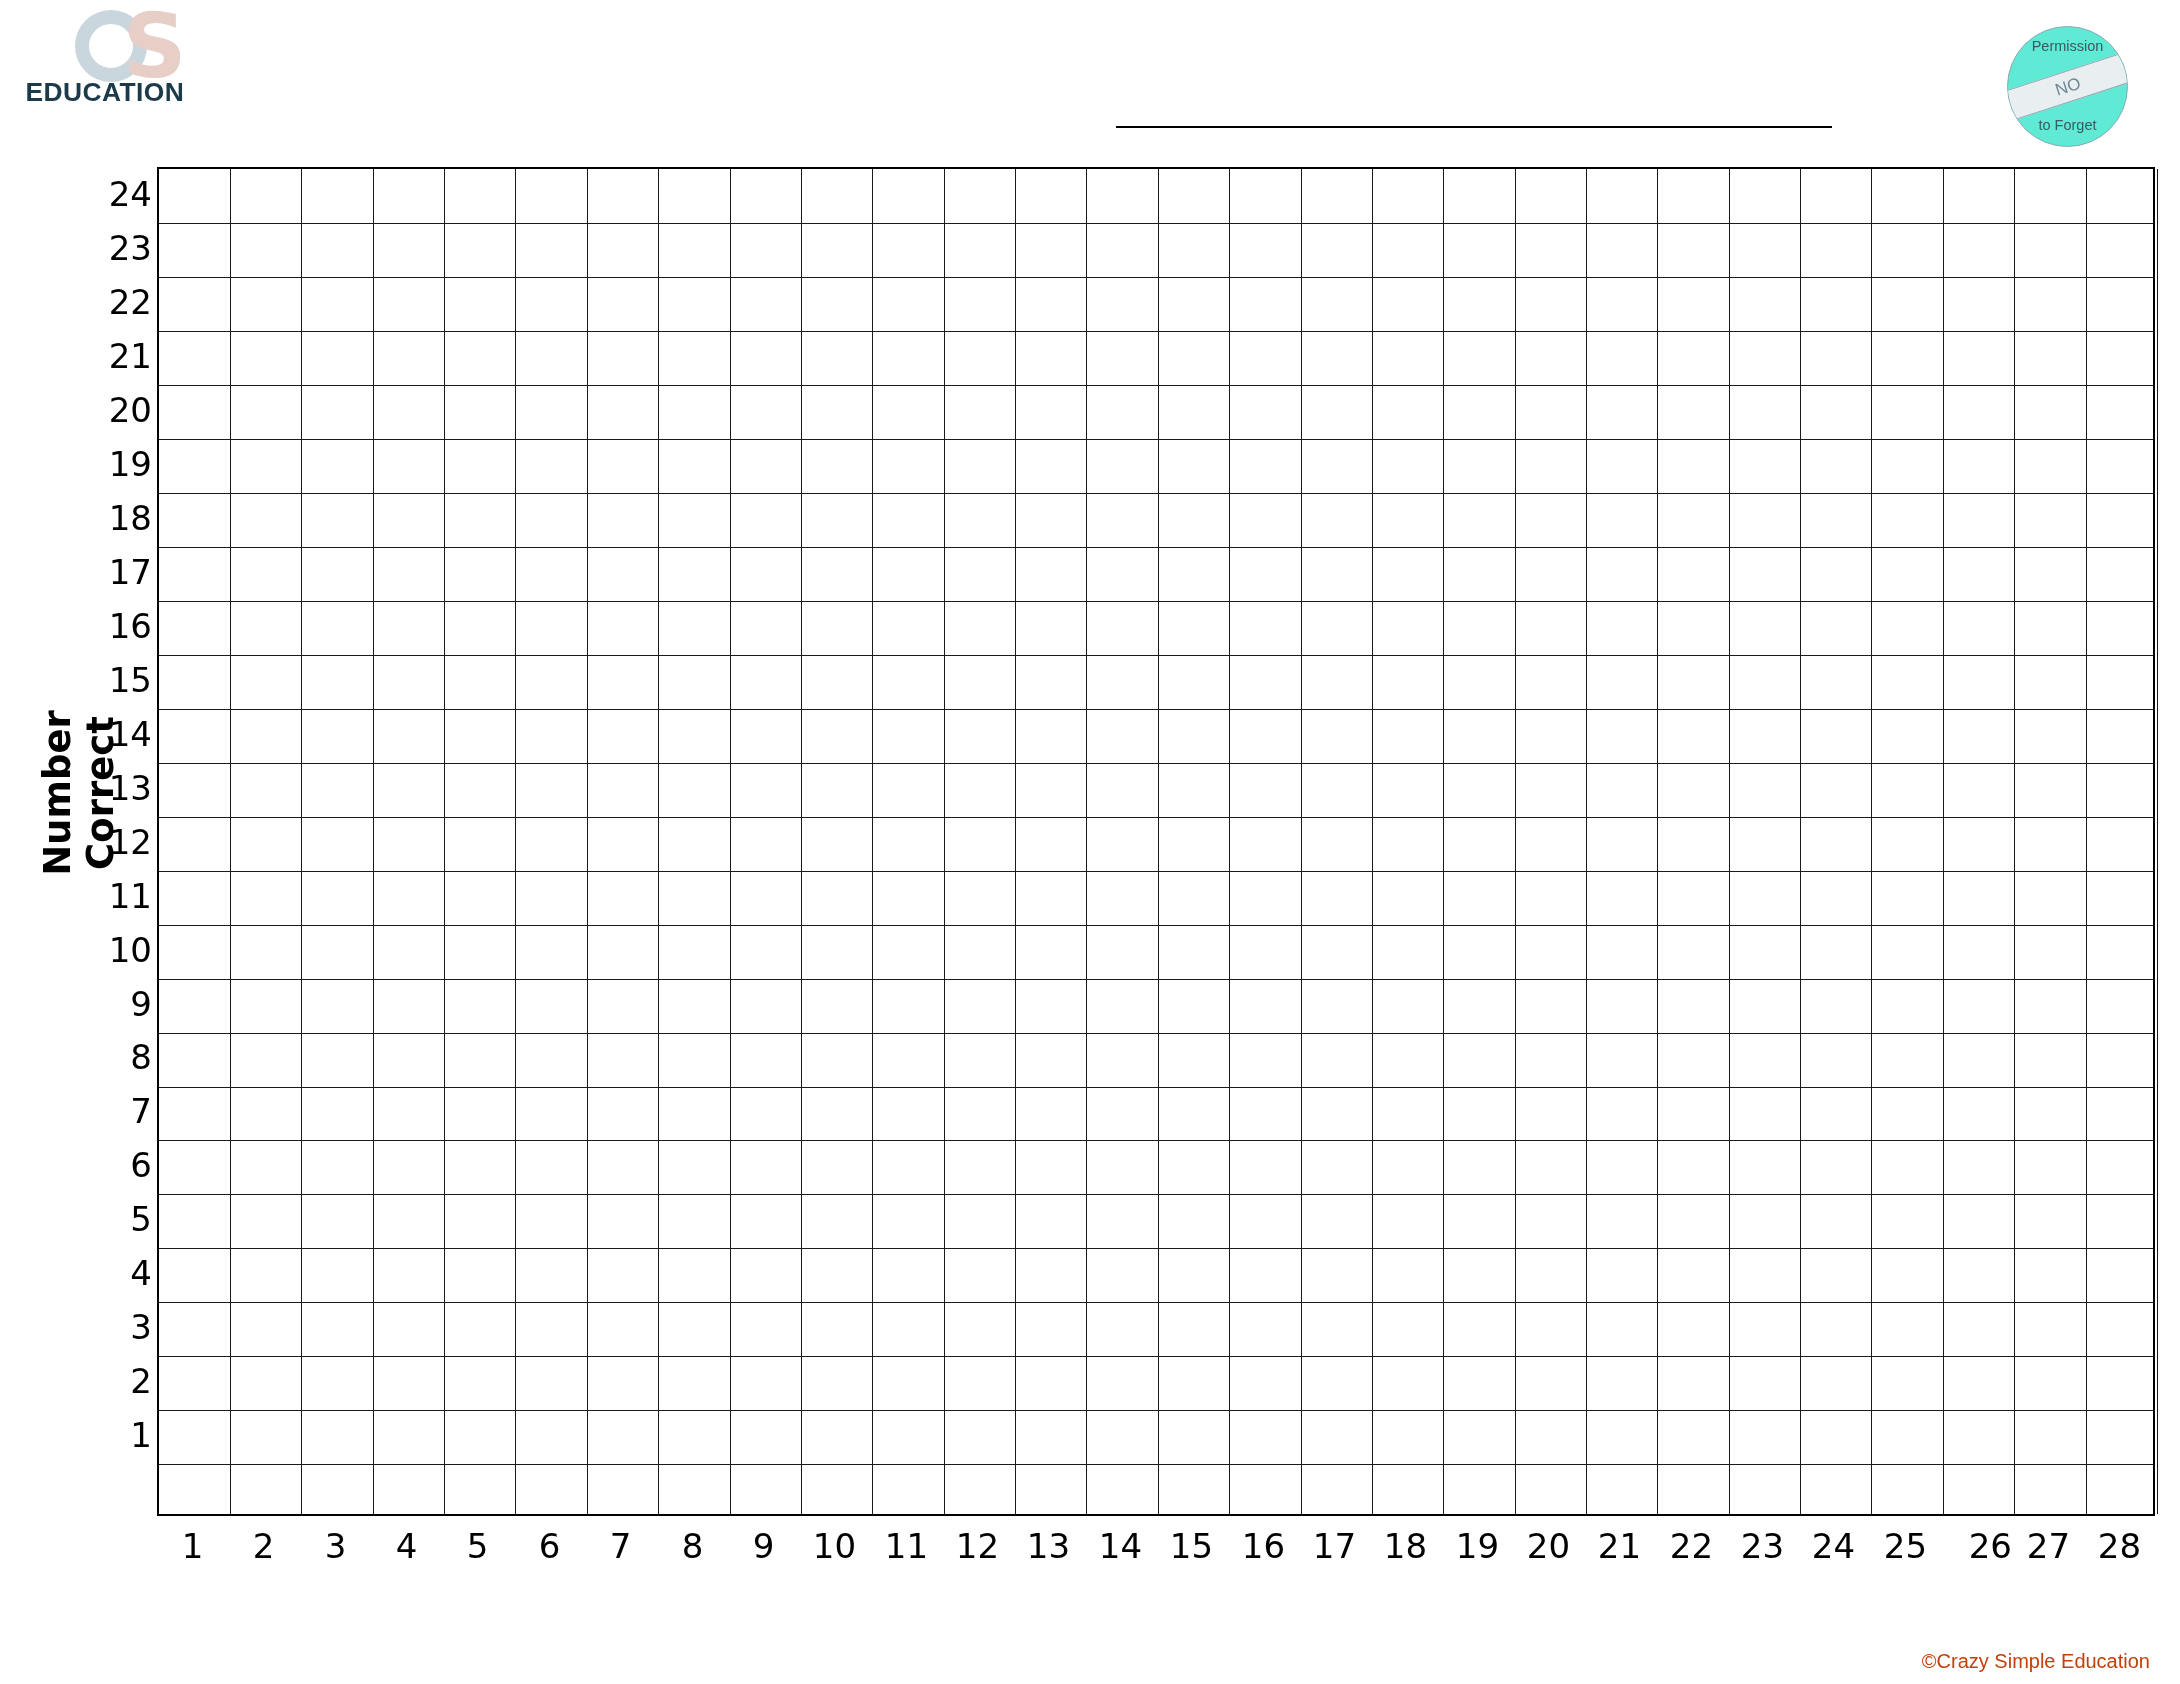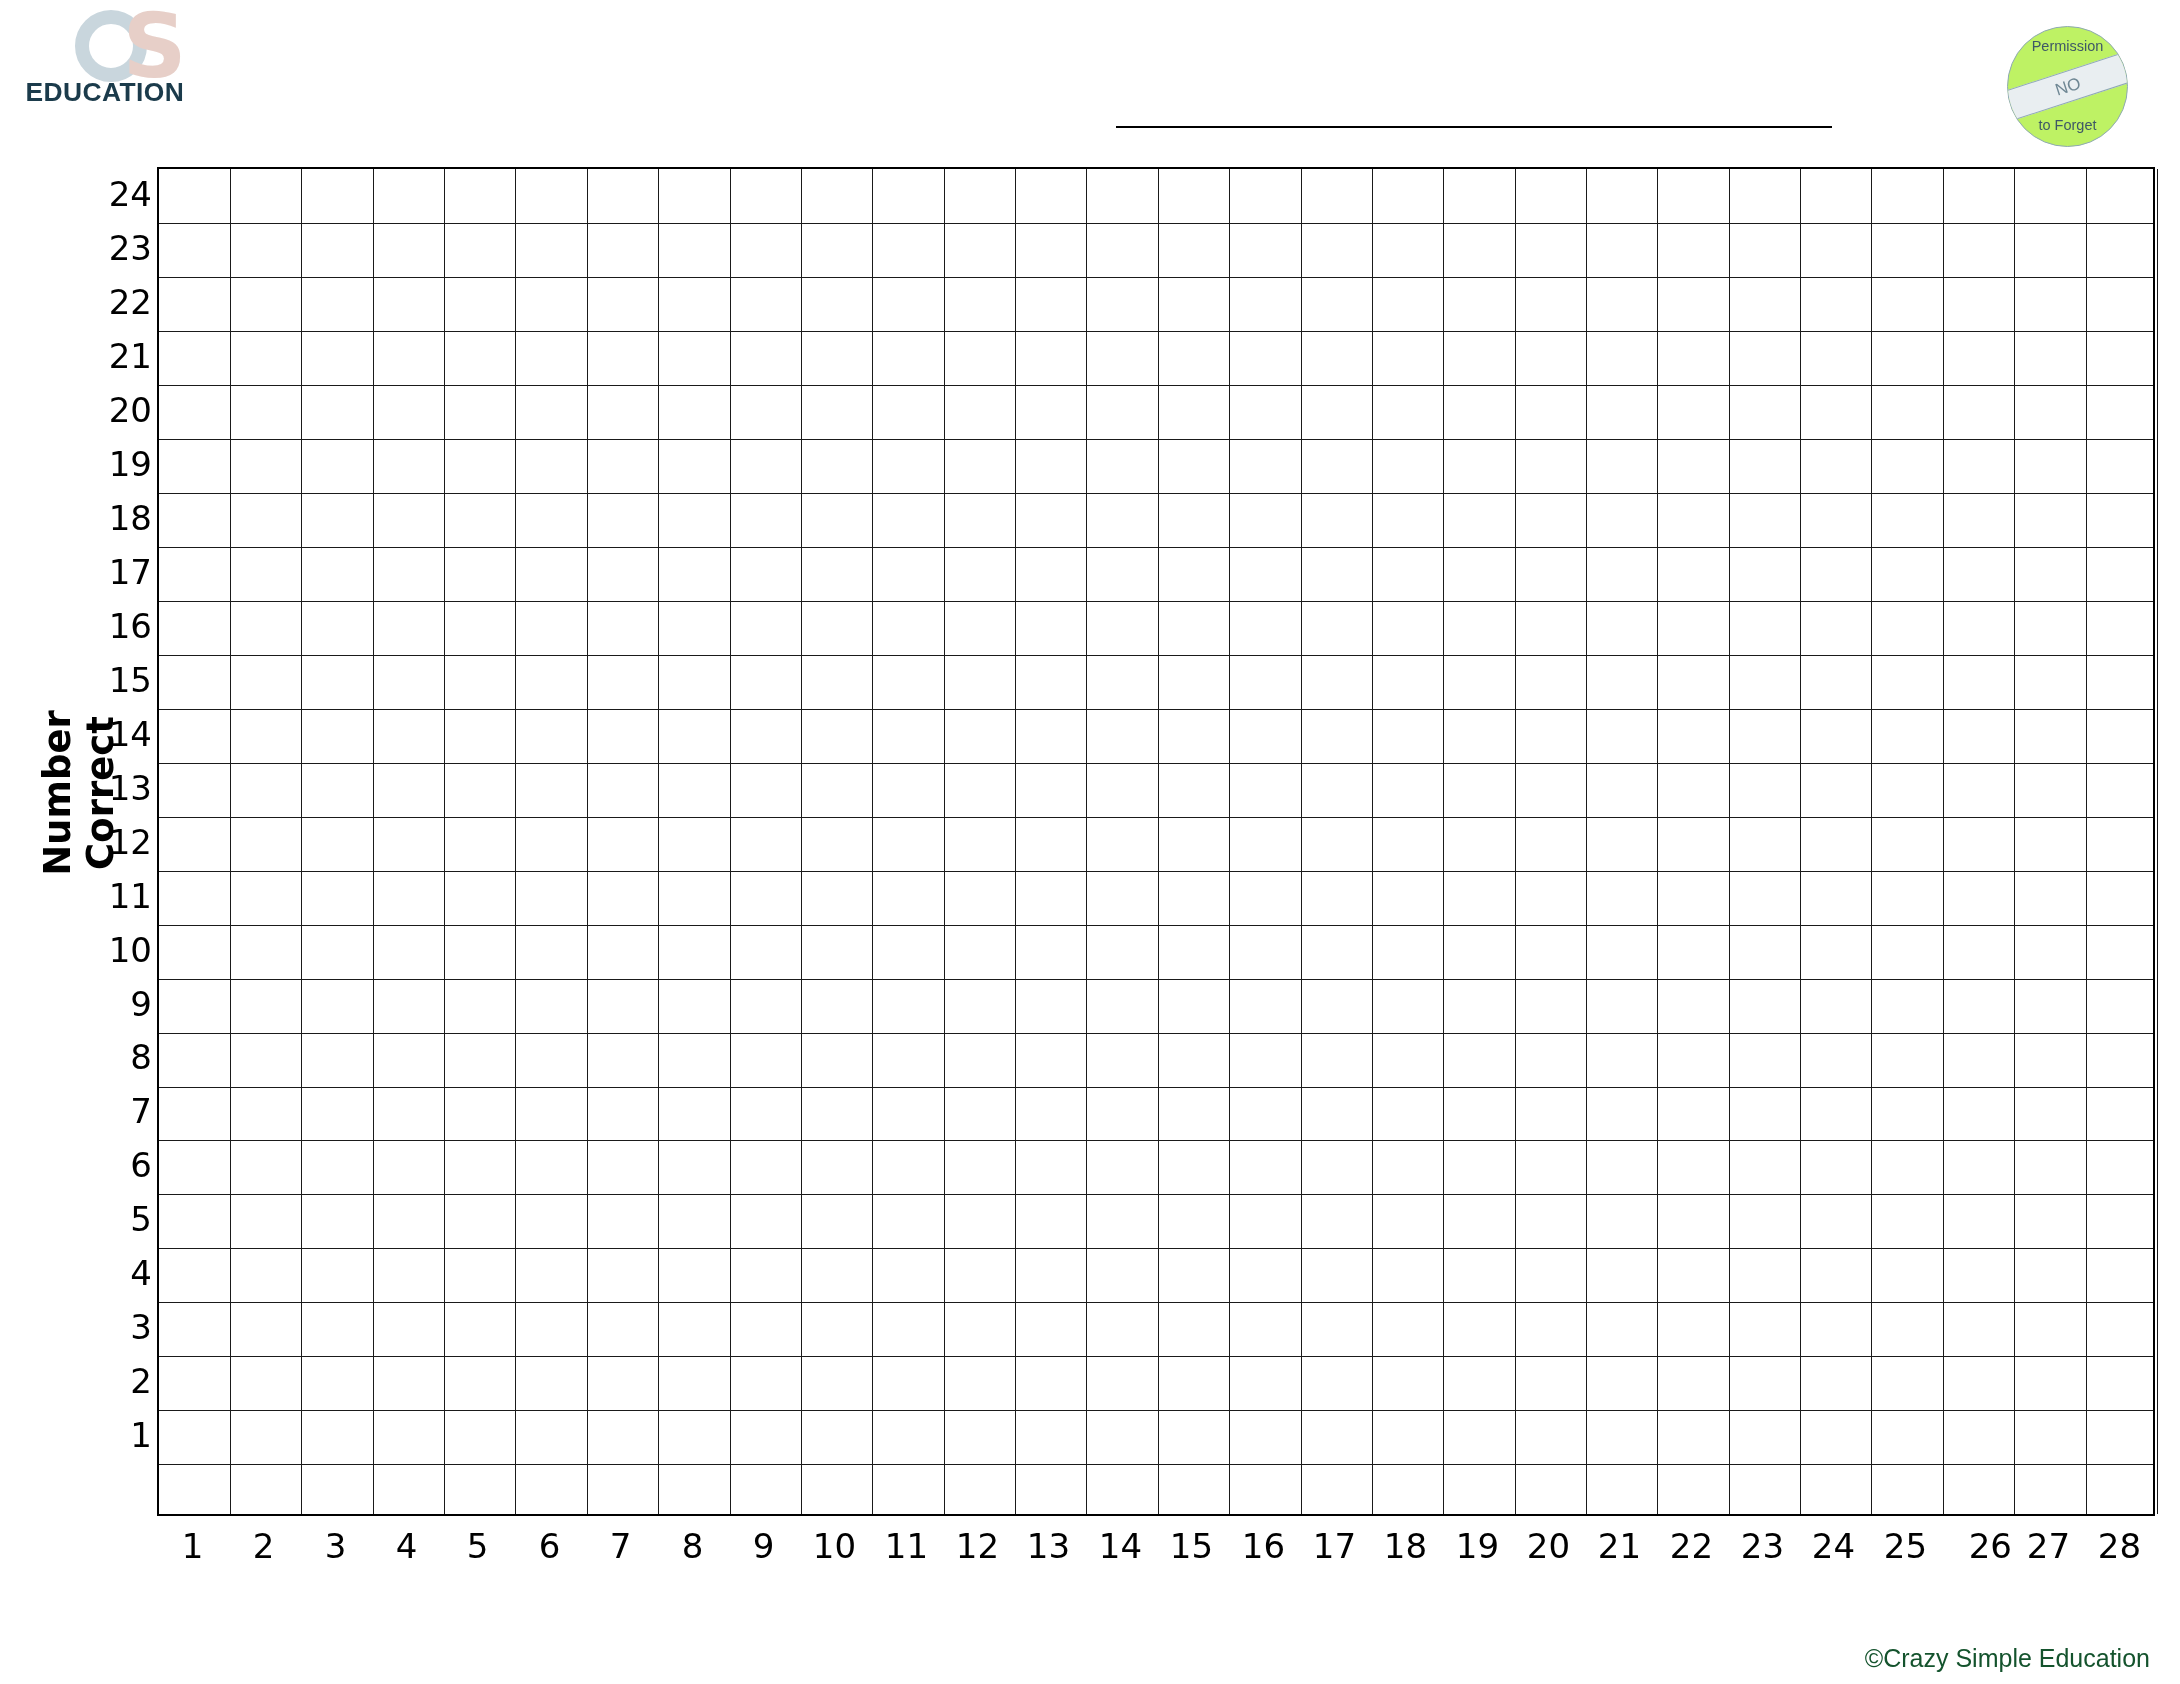--- a/index.html
+++ b/index.html
@@ -91,21 +91,21 @@
     border-bottom: 2.6px solid #000;
   }
 
   #stamp {
     position: absolute;
     right: 53px;
     top: 25.6px;
     width: 119px;
     height: 119px;
     border-radius: 50%;
-    background: #bef264;
+    background: #5eead4;
     border: 1.7px solid #8fa9b5;
     overflow: hidden;
   }
   #stamp .stamp-top,
   #stamp .stamp-bottom {
     position: absolute;
     width: 100%;
     text-align: center;
     font-size: 14.5px;
     color: #3f5866;
@@ -225,22 +225,22 @@
     text-align: center;
     font-size: 37px;
     font-weight: 700;
     font-family: "DejaVu Sans", sans-serif;
   }
 
   #footer-credit {
     position: absolute;
     right: 31px;
     bottom: 12px;
-    font-size: 25px;
-    color: #14532d;
+    font-size: 20px;
+    color: #c2410c;
     font-family: "Liberation Sans", sans-serif;
   }
 </style>
 </head>
 <body>
 
 <div id="header">
 
   <div id="logo">
     <div id="logo-mark">

